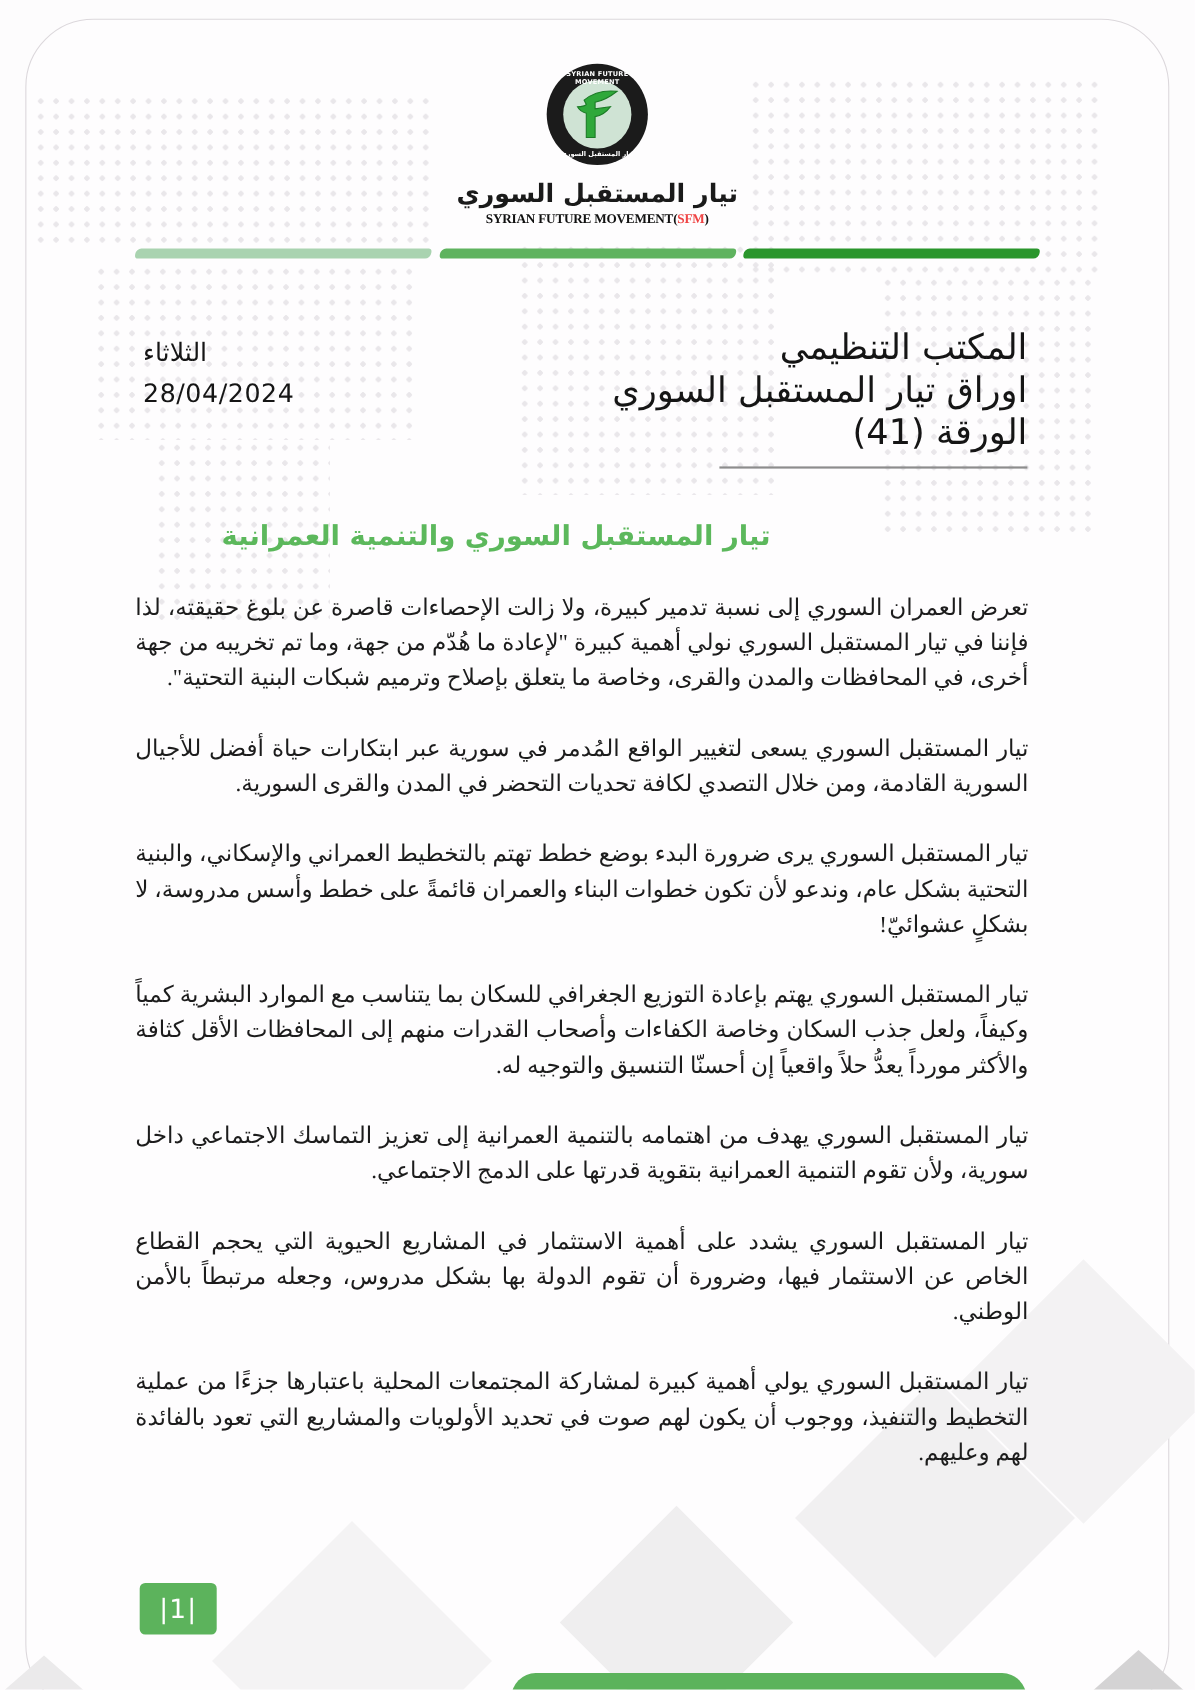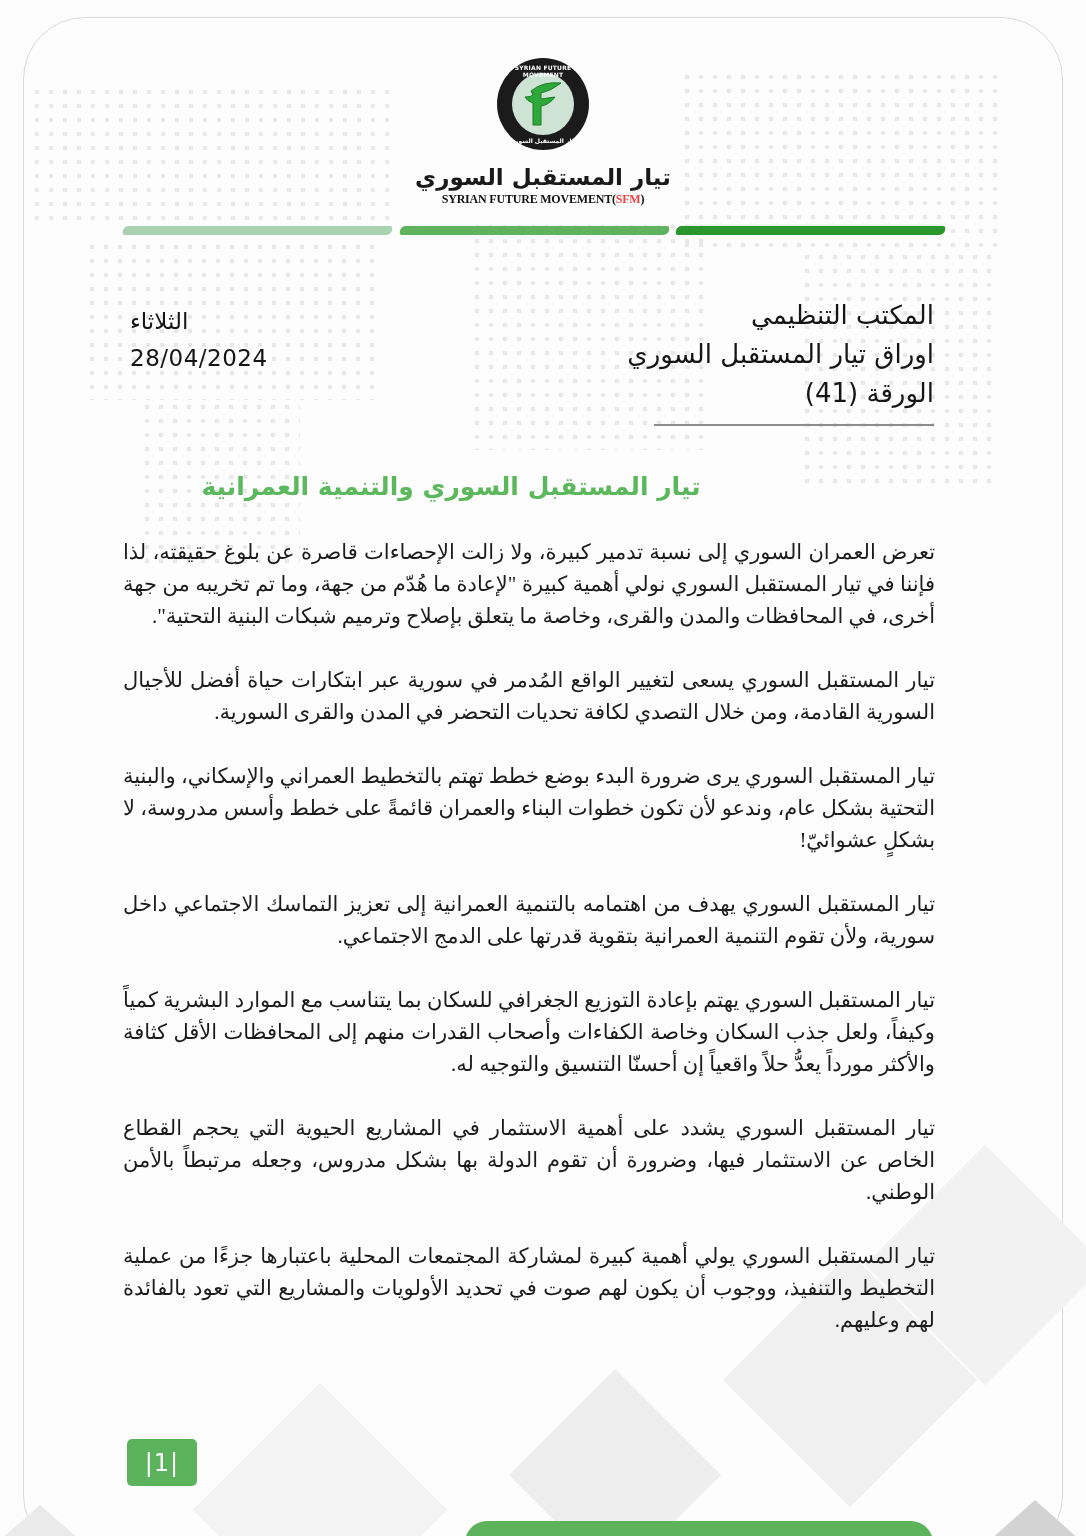--- a/index.html
+++ b/index.html
@@ -31,21 +31,21 @@
   .logo-ring-text { position: absolute; top: 6px; width: 100%; text-align: center; font-size: 6px; color: #fff; font-weight: bold; letter-spacing: 0.2px; }
   .logo-ring-text2 { position: absolute; bottom: 6px; width: 100%; text-align: center; font-size: 6px; color: #fff; font-weight: bold; }
   .logo-ar { margin-top: 14px; font-size: 23px; font-weight: bold; color: #1a1a1a; direction: rtl; font-family: "DejaVu Sans", sans-serif; }
   .logo-en { margin-top: 2px; font-size: 12px; font-weight: bold; font-family: "Liberation Serif", serif; letter-spacing: -0.2px; color: #111; }
   .logo-en .sfm { color: #ef4444; }
 
   .bars { position: absolute; top: 226px; left: 123px; width: 822px; display: flex; gap: 8px; }
   .bar { height: 9px; flex: 1; border-radius: 5px 3px 5px 3px; transform: skewX(-8deg); }
 
   .header-right { position: absolute; right: 152px; top: 296px; direction: rtl; text-align: right; width: 320px; }
-  .header-right .line { font-size: 26px; line-height: 39px; color: #151515; white-space: nowrap; }
+  .header-right .line { font-size: 32px; line-height: 39px; color: #151515; white-space: nowrap; }
   .header-rule { position: absolute; left: 654px; top: 424px; width: 280px; height: 2px; background: #8d8d8d; }
 
   .header-left { position: absolute; left: 130px; top: 304px; width: 140px; text-align: left; }
   .header-left .day { font-size: 23px; line-height: 34px; direction: rtl; color: #151515; }
   .header-left .date { font-size: 23px; line-height: 40px; color: #151515; letter-spacing: 0.5px; font-family: "DejaVu Sans", sans-serif; }
 
   .doc-title { position: absolute; left: 0; top: 472px; width: 902px; text-align: center; direction: rtl; font-size: 25px; font-weight: bold; color: #5cb85c; }
 
   .body { position: absolute; left: 123px; top: 536px; width: 812px; direction: rtl; font-family: Liberation Serif, serif; }
   .para { font-size: 21px; line-height: 32px; text-align: justify; text-align-last: right; color: #1c1c1c; margin-bottom: 32px; }
@@ -106,20 +106,20 @@
   <div class="day">الثلاثاء</div>
   <div class="date">28/04/2024</div>
 </div>
 
 <div class="doc-title">تيار المستقبل السوري والتنمية العمرانية</div>
 
 <div class="body">
   <p class="para">تعرض العمران السوري إلى نسبة تدمير كبيرة، ولا زالت الإحصاءات قاصرة عن بلوغ حقيقته، لذا فإننا في تيار المستقبل السوري نولي أهمية كبيرة "لإعادة ما هُدّم من جهة، وما تم تخريبه من جهة أخرى، في المحافظات والمدن والقرى، وخاصة ما يتعلق بإصلاح وترميم شبكات البنية التحتية".</p>
   <p class="para">تيار المستقبل السوري يسعى لتغيير الواقع المُدمر في سورية عبر ابتكارات حياة أفضل للأجيال السورية القادمة، ومن خلال التصدي لكافة تحديات التحضر في المدن والقرى السورية.</p>
   <p class="para">تيار المستقبل السوري يرى ضرورة البدء بوضع خطط تهتم بالتخطيط العمراني والإسكاني، والبنية التحتية بشكل عام، وندعو لأن تكون خطوات البناء والعمران قائمةً على خطط وأسس مدروسة، لا بشكلٍ عشوائيّ!</p>
+  <p class="para">تيار المستقبل السوري يهتم بإعادة التوزيع الجغرافي للسكان بما يتناسب مع الموارد البشرية كمياً وكيفاً، ولعل جذب السكان وخاصة الكفاءات وأصحاب القدرات منهم إلى المحافظات الأقل كثافة والأكثر مورداً يعدُّ حلاً واقعياً إن أحسنّا التنسيق والتوجيه له.</p>
   <p class="para">تيار المستقبل السوري يهدف من اهتمامه بالتنمية العمرانية إلى تعزيز التماسك الاجتماعي داخل سورية، ولأن تقوم التنمية العمرانية بتقوية قدرتها على الدمج الاجتماعي.</p>
-  <p class="para">تيار المستقبل السوري يهتم بإعادة التوزيع الجغرافي للسكان بما يتناسب مع الموارد البشرية كمياً وكيفاً، ولعل جذب السكان وخاصة الكفاءات وأصحاب القدرات منهم إلى المحافظات الأقل كثافة والأكثر مورداً يعدُّ حلاً واقعياً إن أحسنّا التنسيق والتوجيه له.</p>
   <p class="para">تيار المستقبل السوري يشدد على أهمية الاستثمار في المشاريع الحيوية التي يحجم القطاع الخاص عن الاستثمار فيها، وضرورة أن تقوم الدولة بها بشكل مدروس، وجعله مرتبطاً بالأمن الوطني.</p>
   <p class="para">تيار المستقبل السوري يولي أهمية كبيرة لمشاركة المجتمعات المحلية باعتبارها جزءًا من عملية التخطيط والتنفيذ، ووجوب أن يكون لهم صوت في تحديد الأولويات والمشاريع التي تعود بالفائدة لهم وعليهم.</p>
 </div>
 
 <div class="page-num">|1|</div>
 <div class="footer-bar"></div>
 
 </body></html>

